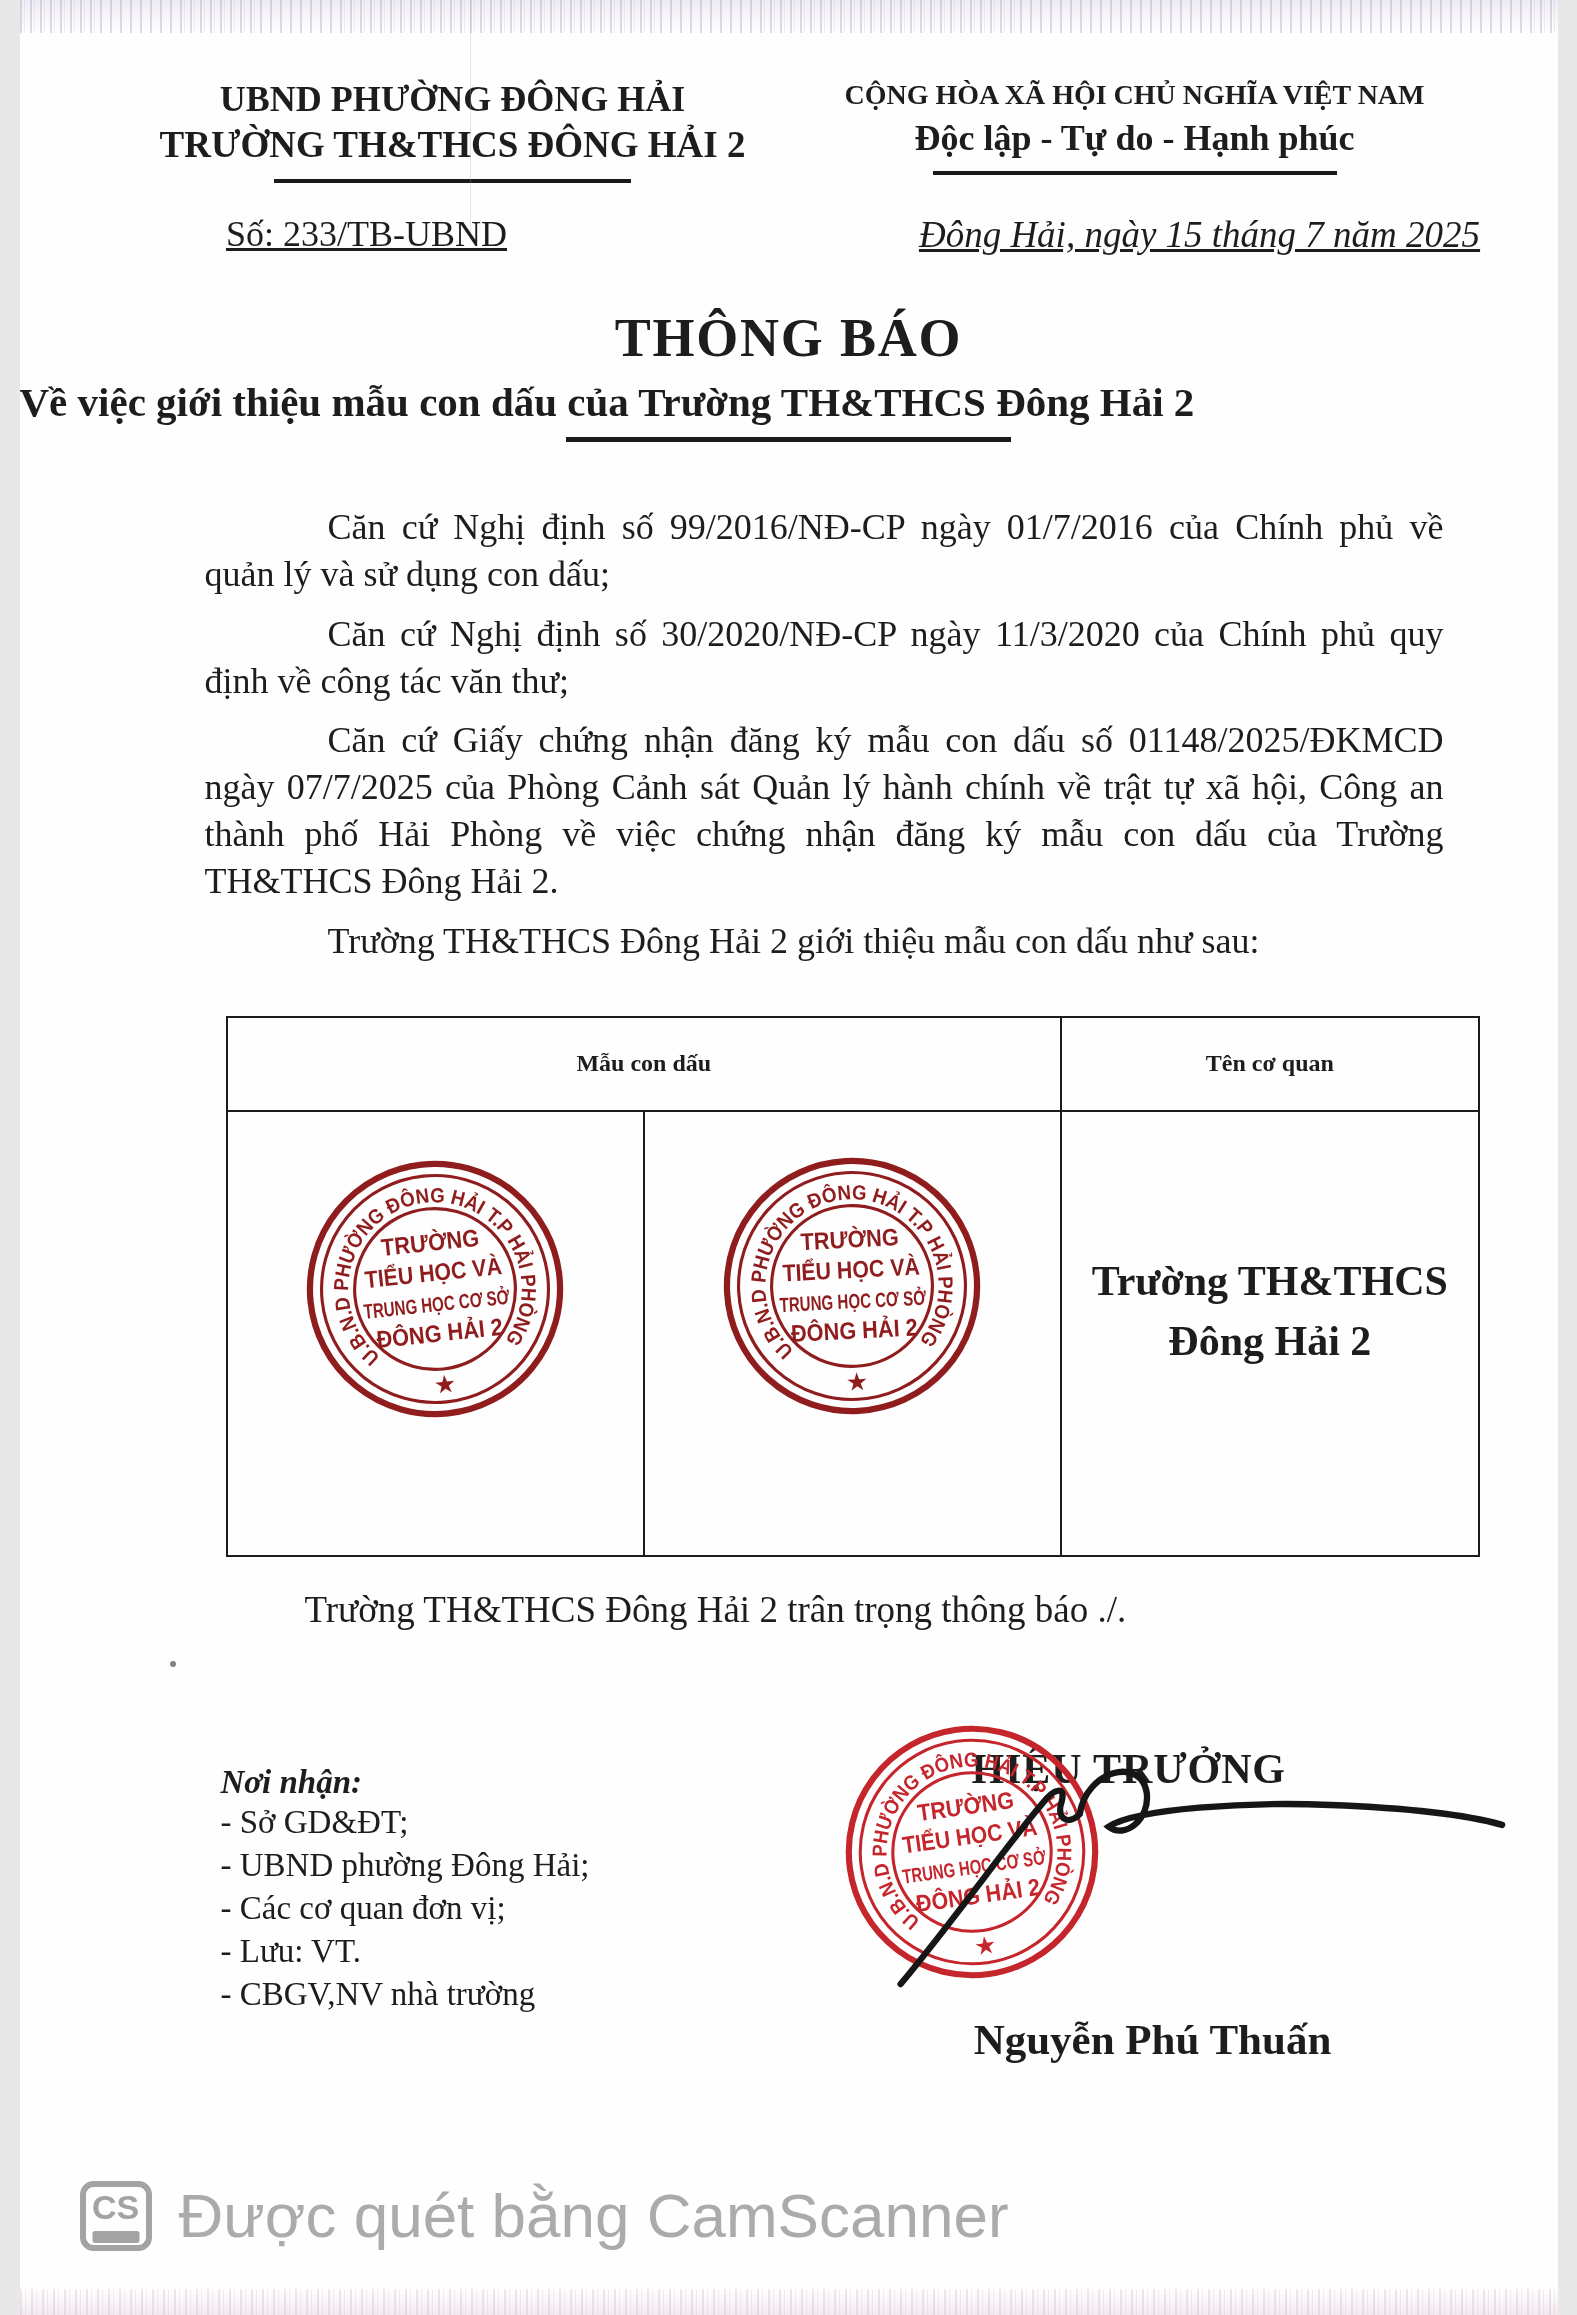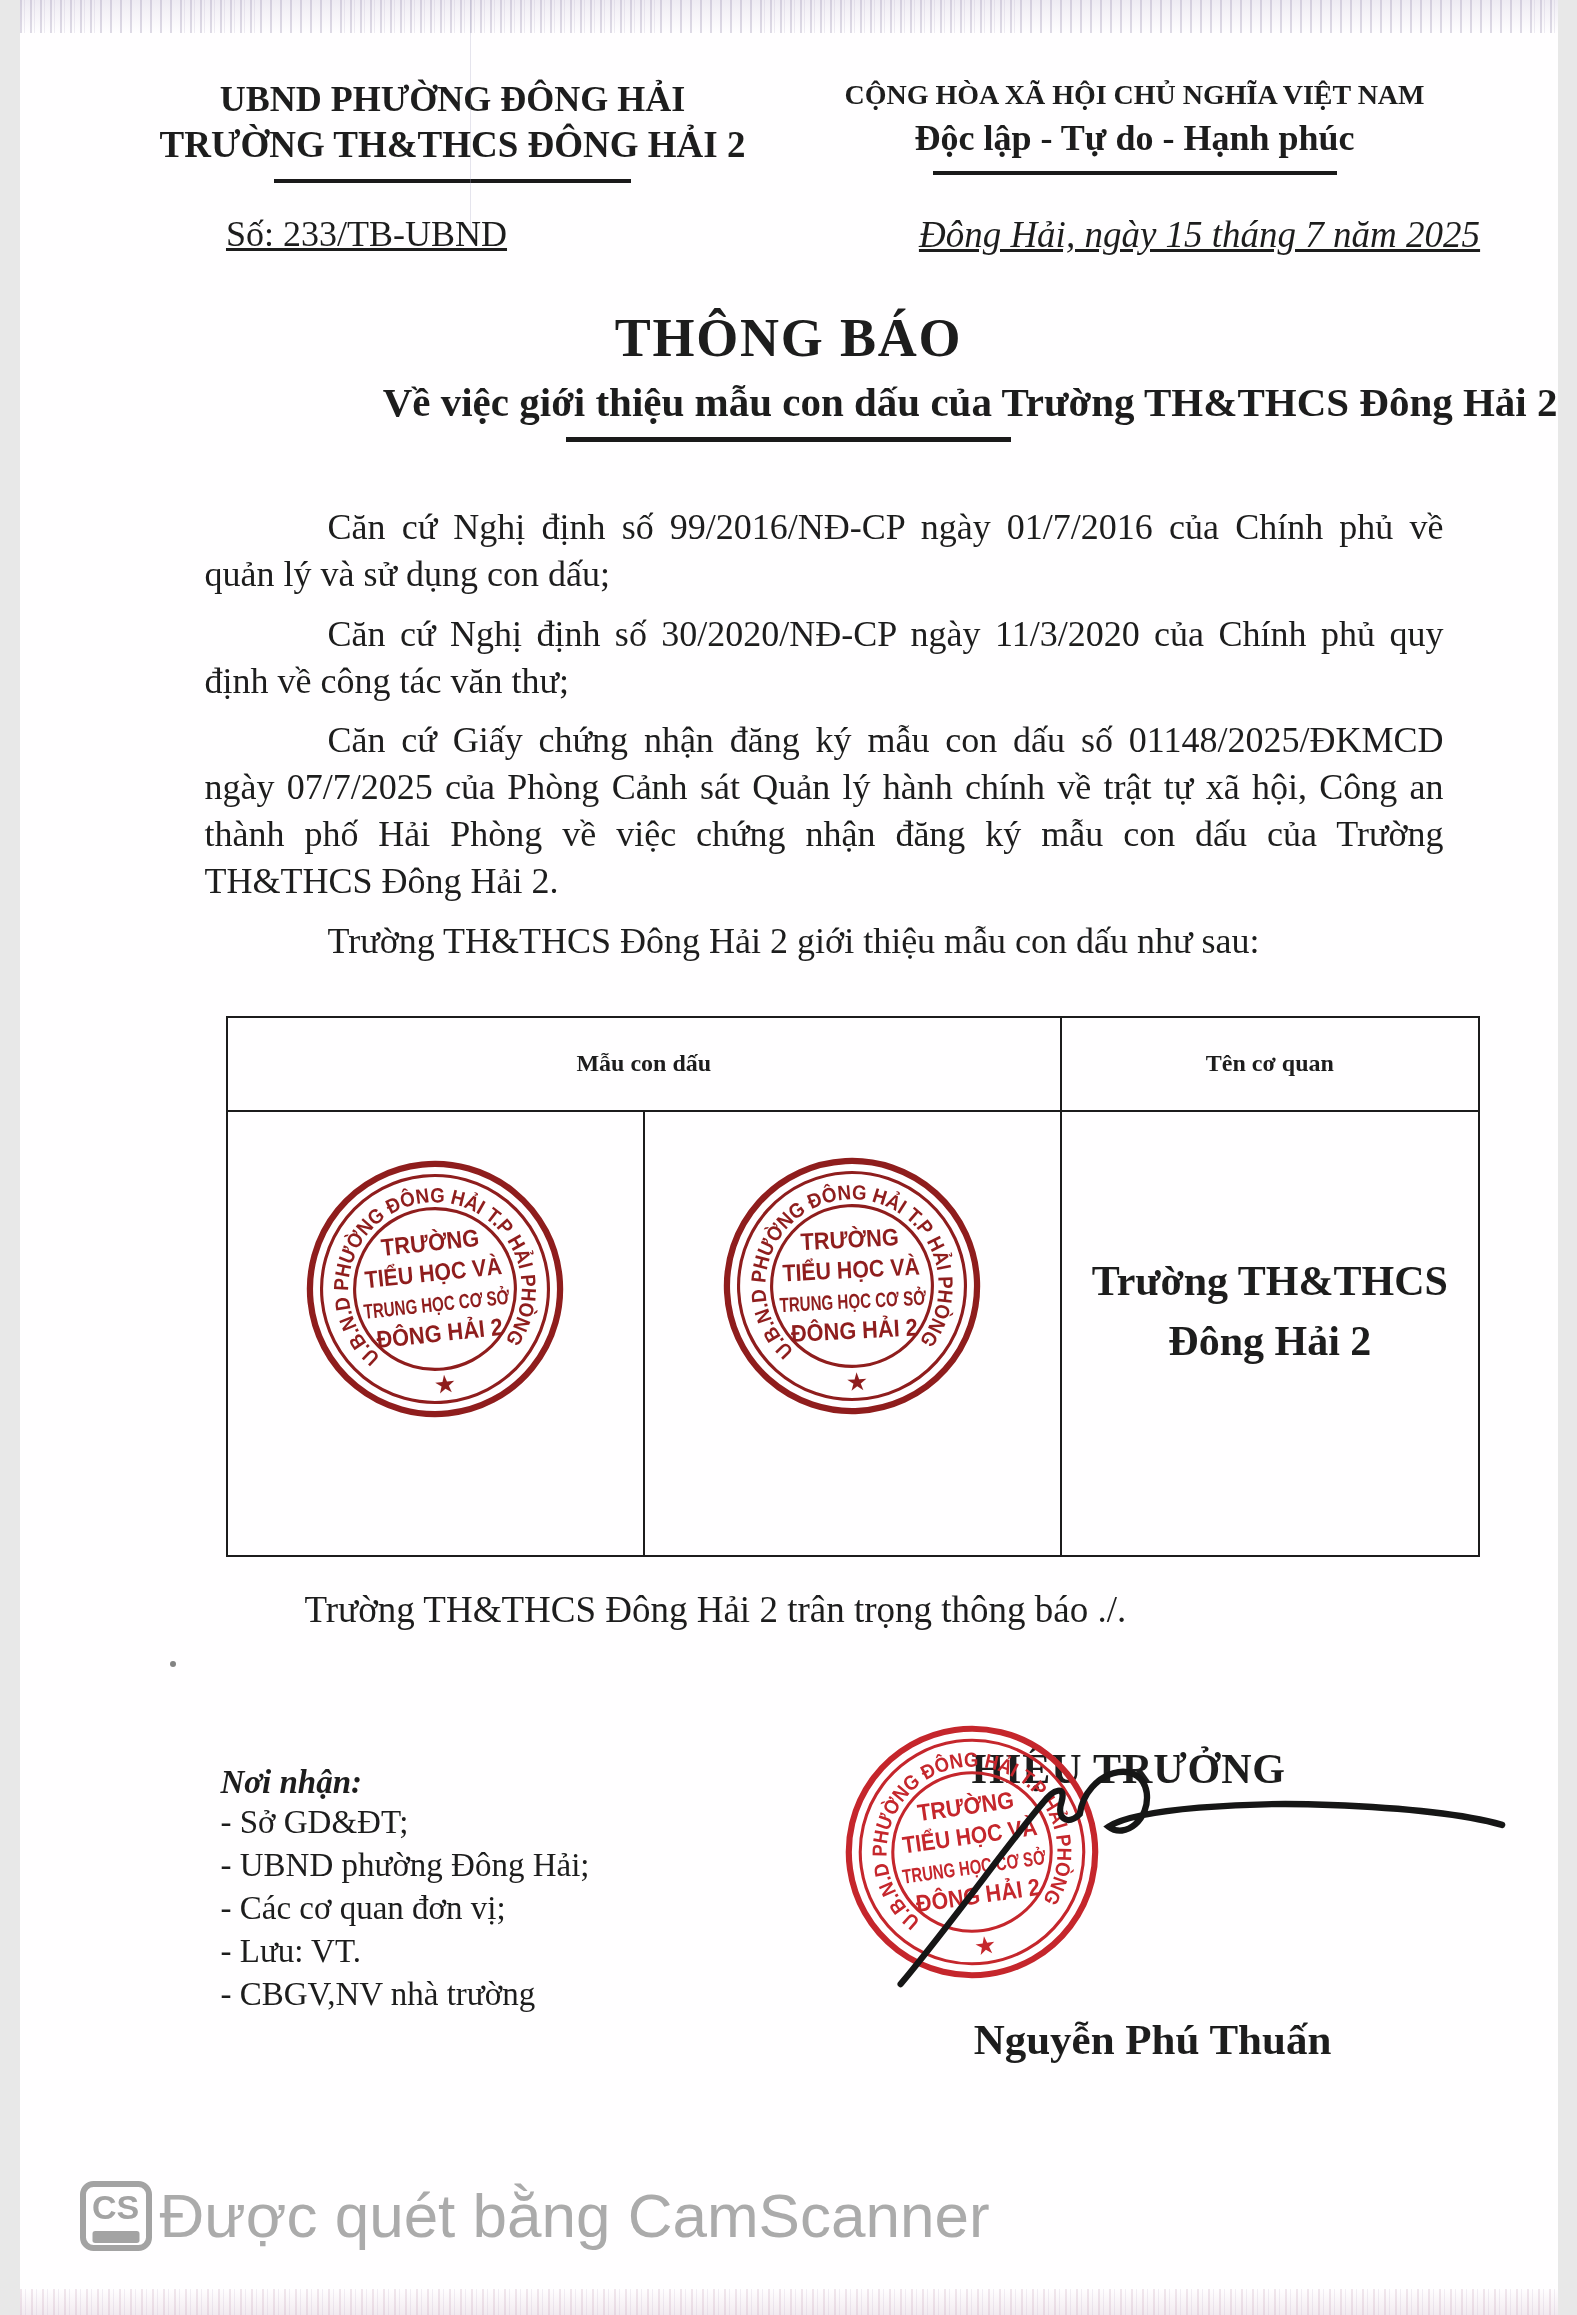--- a/index.html
+++ b/index.html
@@ -36,21 +36,21 @@
   .motto1{font-weight:bold;font-size:28px;line-height:1.22;}
   .motto2{font-weight:bold;font-size:36px;line-height:1.22;margin-top:4.5px;}
   .hr-right{width:404px;height:4.5px;background:#1a1a1a;margin:10px auto 0;}
 
   .row2{display:flex;margin-top:30px;text-decoration:underline;}
   .doc-no{width:706px;margin-left:80px;text-align:center;font-size:36px;transform:translateX(-86px);}
   .date-line{flex:1;margin-right:94px;text-align:center;font-style:italic;font-size:37px;transform:translateX(65px);}
 
   
   .title{margin-top:51px;text-align:center;font-weight:bold;font-size:54px;letter-spacing:1.8px;}
-  .subtitle{margin-top:9px;text-align:right;font-weight:bold;font-size:41px;}
+  .subtitle{margin-top:9px;text-align:left;font-weight:bold;font-size:41px;}
   .subtitle-rule{width:445px;height:4.5px;background:#1a1a1a;margin:11px auto 0;}
 
   
   .body-text{margin:62px 114px 0 185px;}
   .body-text p{margin:0 0 12.7px 0;font-size:36px;line-height:47px;text-align:justify;text-indent:123px;}
 
   
   .doc-table{margin:51px 0 0 206px;border-collapse:collapse;table-layout:fixed;width:1254px;}
   .doc-table td,.doc-table th{border:2.7px solid #1c1c1c;padding:0;}
   .th-cell{height:92px;font-weight:bold;font-size:24px;text-align:center;vertical-align:middle;}
@@ -75,21 +75,21 @@
   .recipients{position:absolute;left:201px;top:71px;font-size:33px;}
   .recipients-label{font-weight:bold;font-style:italic;font-size:33px;}
   .recipients div.item{line-height:43px;}
   .sig-title{position:absolute;left:952px;top:52px;font-weight:bold;font-size:42px;letter-spacing:0.9px;}
   .sig-seal{position:absolute;left:820px;top:27px;width:264px;height:264px;transform:rotate(-8deg);}
   .sig-scrawl{position:absolute;left:849px;top:45px;width:644px;height:257px;}
   .sig-scrawl path{fill:none;stroke:#161616;stroke-width:7;stroke-linecap:round;}
   .sig-name{position:absolute;left:905px;top:322px;width:456px;text-align:center;font-weight:bold;font-size:43px;}
 
   
-  .scan-footer{position:absolute;left:60px;top:2180px;display:flex;align-items:center;gap:8px;
+  .scan-footer{position:absolute;left:60px;top:2180px;display:flex;align-items:center;gap:27px;
     font-family:"Liberation Sans","DejaVu Sans",sans-serif;}
   .cs-icon{position:relative;width:60px;height:58px;border:6.3px solid #a3a3a3;border-radius:13.6px;
     display:flex;align-items:flex-start;justify-content:center;}
   .cs-letters{font-weight:bold;font-size:34px;color:#a3a3a3;line-height:40px;}
   .cs-bar{position:absolute;bottom:1.8px;left:50%;transform:translateX(-50%);width:47px;height:11.8px;background:#a3a3a3;border-radius:2.7px;}
   .scan-text{font-size:62px;color:#ababab;}
 </style>
 </head>
 <body>
 

